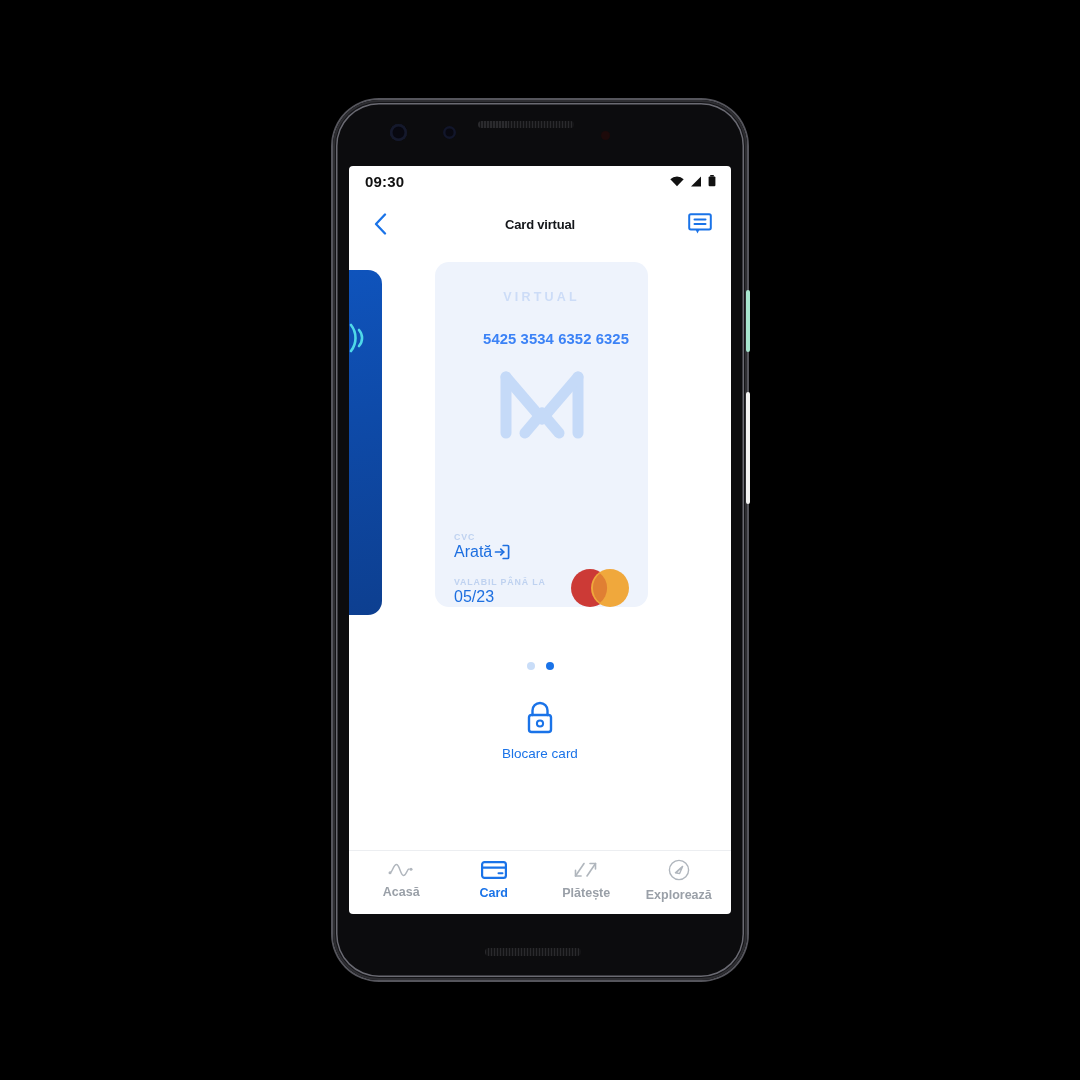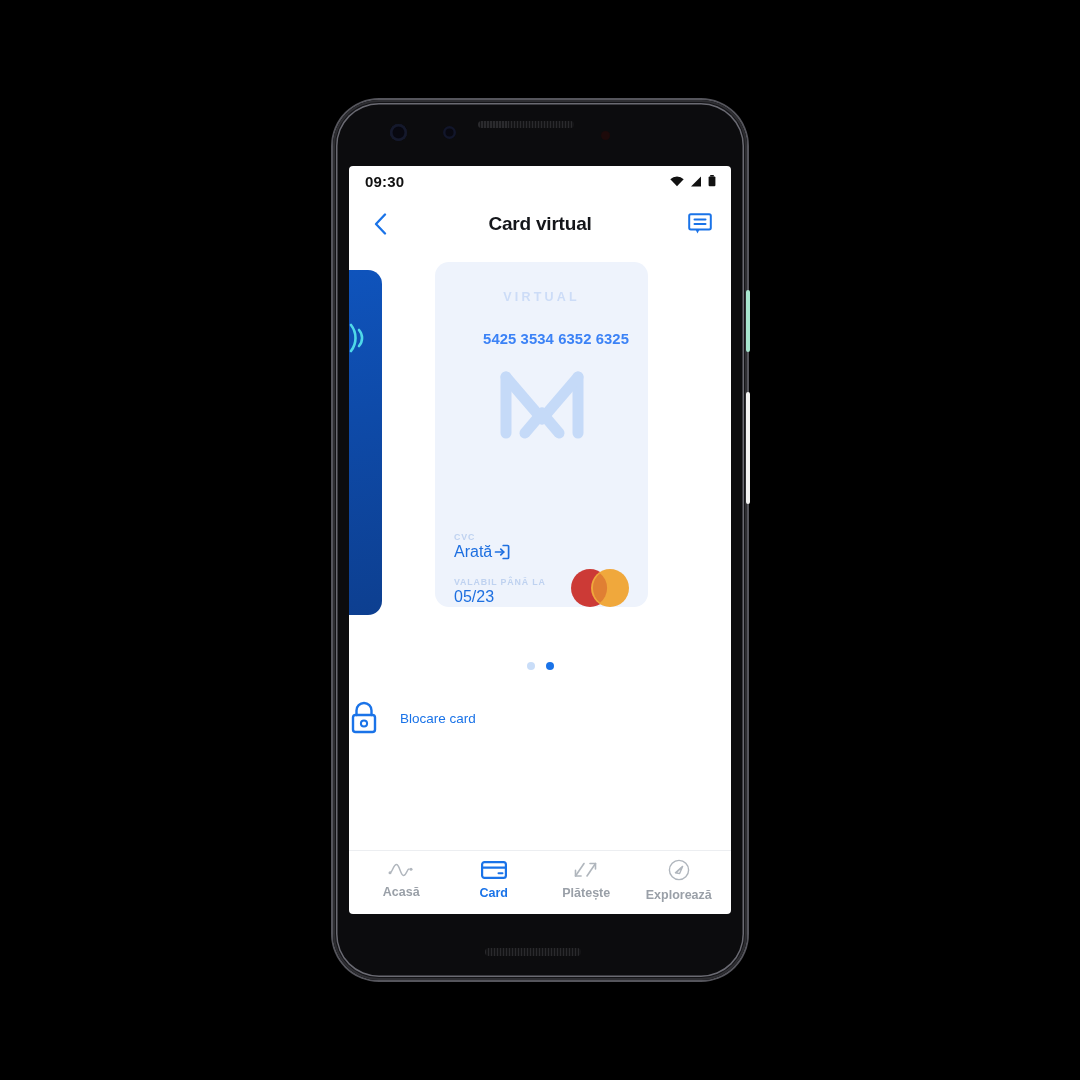--- a/index.html
+++ b/index.html
@@ -71,21 +71,21 @@
   .status-icons { display: flex; align-items: center; gap: 6px; }
 
   
   .header {
     height: 56px; display: flex; align-items: center;
     padding: 0 18px; position: relative;
   }
   .back-btn { width: 26px; height: 26px; display: flex; align-items: center; justify-content: center; }
   .page-title {
     position: absolute; left: 0; right: 0; text-align: center;
-    font-size: 19px; font-weight: 700; color: #14161a; letter-spacing: -.2px;
+    font-size: 13px; font-weight: 700; color: #14161a; letter-spacing: -.2px;
   }
   .chat-btn { margin-left: auto; width: 26px; height: 26px;
               display: flex; align-items: center; justify-content: center; }
 
   
   .carousel { position: relative; height: 360px; margin-top: 10px; }
 
   .card-prev {
     position: absolute; left: -57px; top: 8px;
     width: 90px; height: 345px;
@@ -125,22 +125,22 @@
   .valid-block { margin-top: 16px; }
   .mc-logo { position: absolute; right: -2px; bottom: -2px; }
 
   
   .dots { display: flex; justify-content: center; gap: 11px; margin-top: 40px; }
   .dot { width: 8px; height: 8px; border-radius: 50%; background: #c9ddf8; }
   .dot.active { background: #1a73e8; }
 
   
   .lock-action {
-    margin-top: 31px; display: flex; flex-direction: row;
-    align-items: center; gap: 21px;
+    margin-top: 31px; display: flex; flex-direction: column;
+    align-items: center; gap: 11px;
   }
   .lock-label { font-size: 13.5px; font-weight: 500; color: #1a73e8; }
 
   
   .bottomnav {
     position: absolute; left: 0; right: 0; bottom: 0; height: 64px;
     border-top: 1px solid #eceef1;
     display: flex; align-items: center; padding: 0 6px 4px 6px;
   }
   .nav-item {

